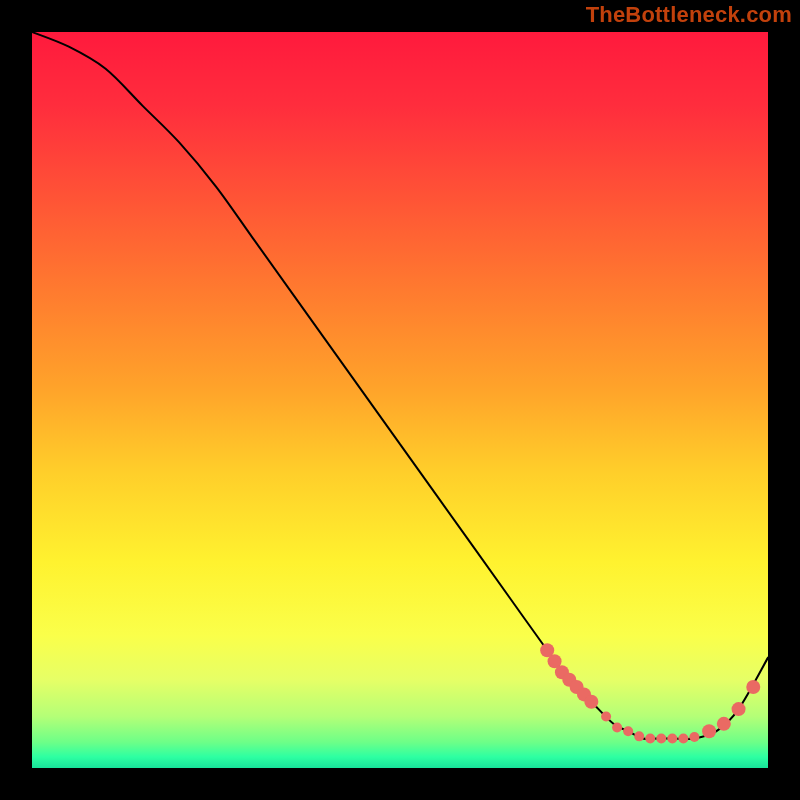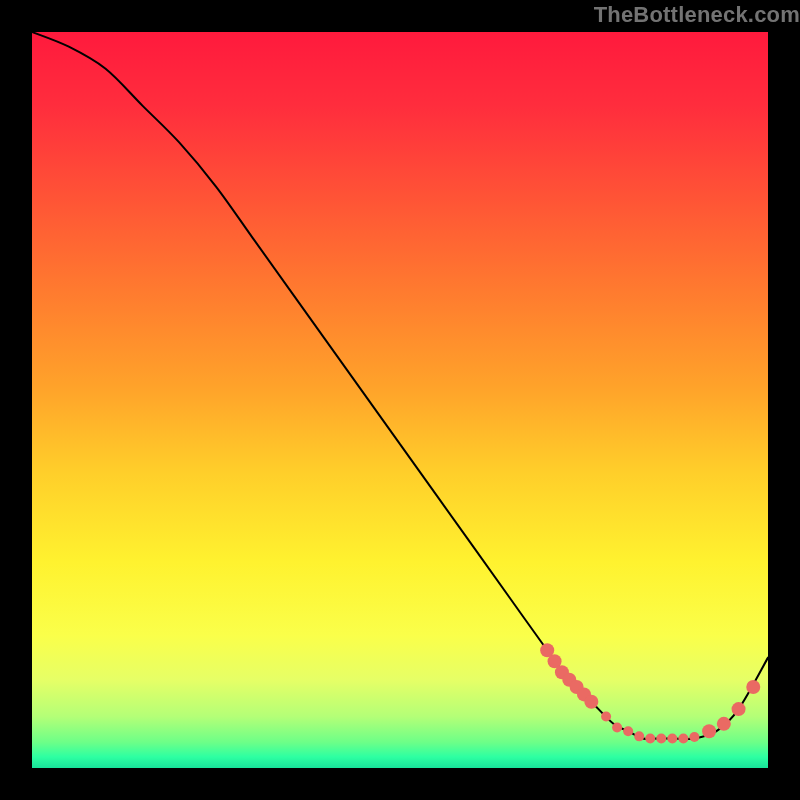--- a/index.html
+++ b/index.html
@@ -19,23 +19,23 @@
   .plot {
     position: absolute;
     left: 32px;
     top: 32px;
     width: 736px;
     height: 736px;
   }
   .watermark {
     position: absolute;
     top: 4px;
-    right: 0;
+    right: 8px;
     font: 600 22px/1 -apple-system, BlinkMacSystemFont, "Segoe UI", Arial, sans-serif;
-    color: #737373;
+    color: #c2410c;
     letter-spacing: 0.2px;
     user-select: none;
   }
   svg {
     display: block;
   }
 </style>
 </head>
 <body>
 

